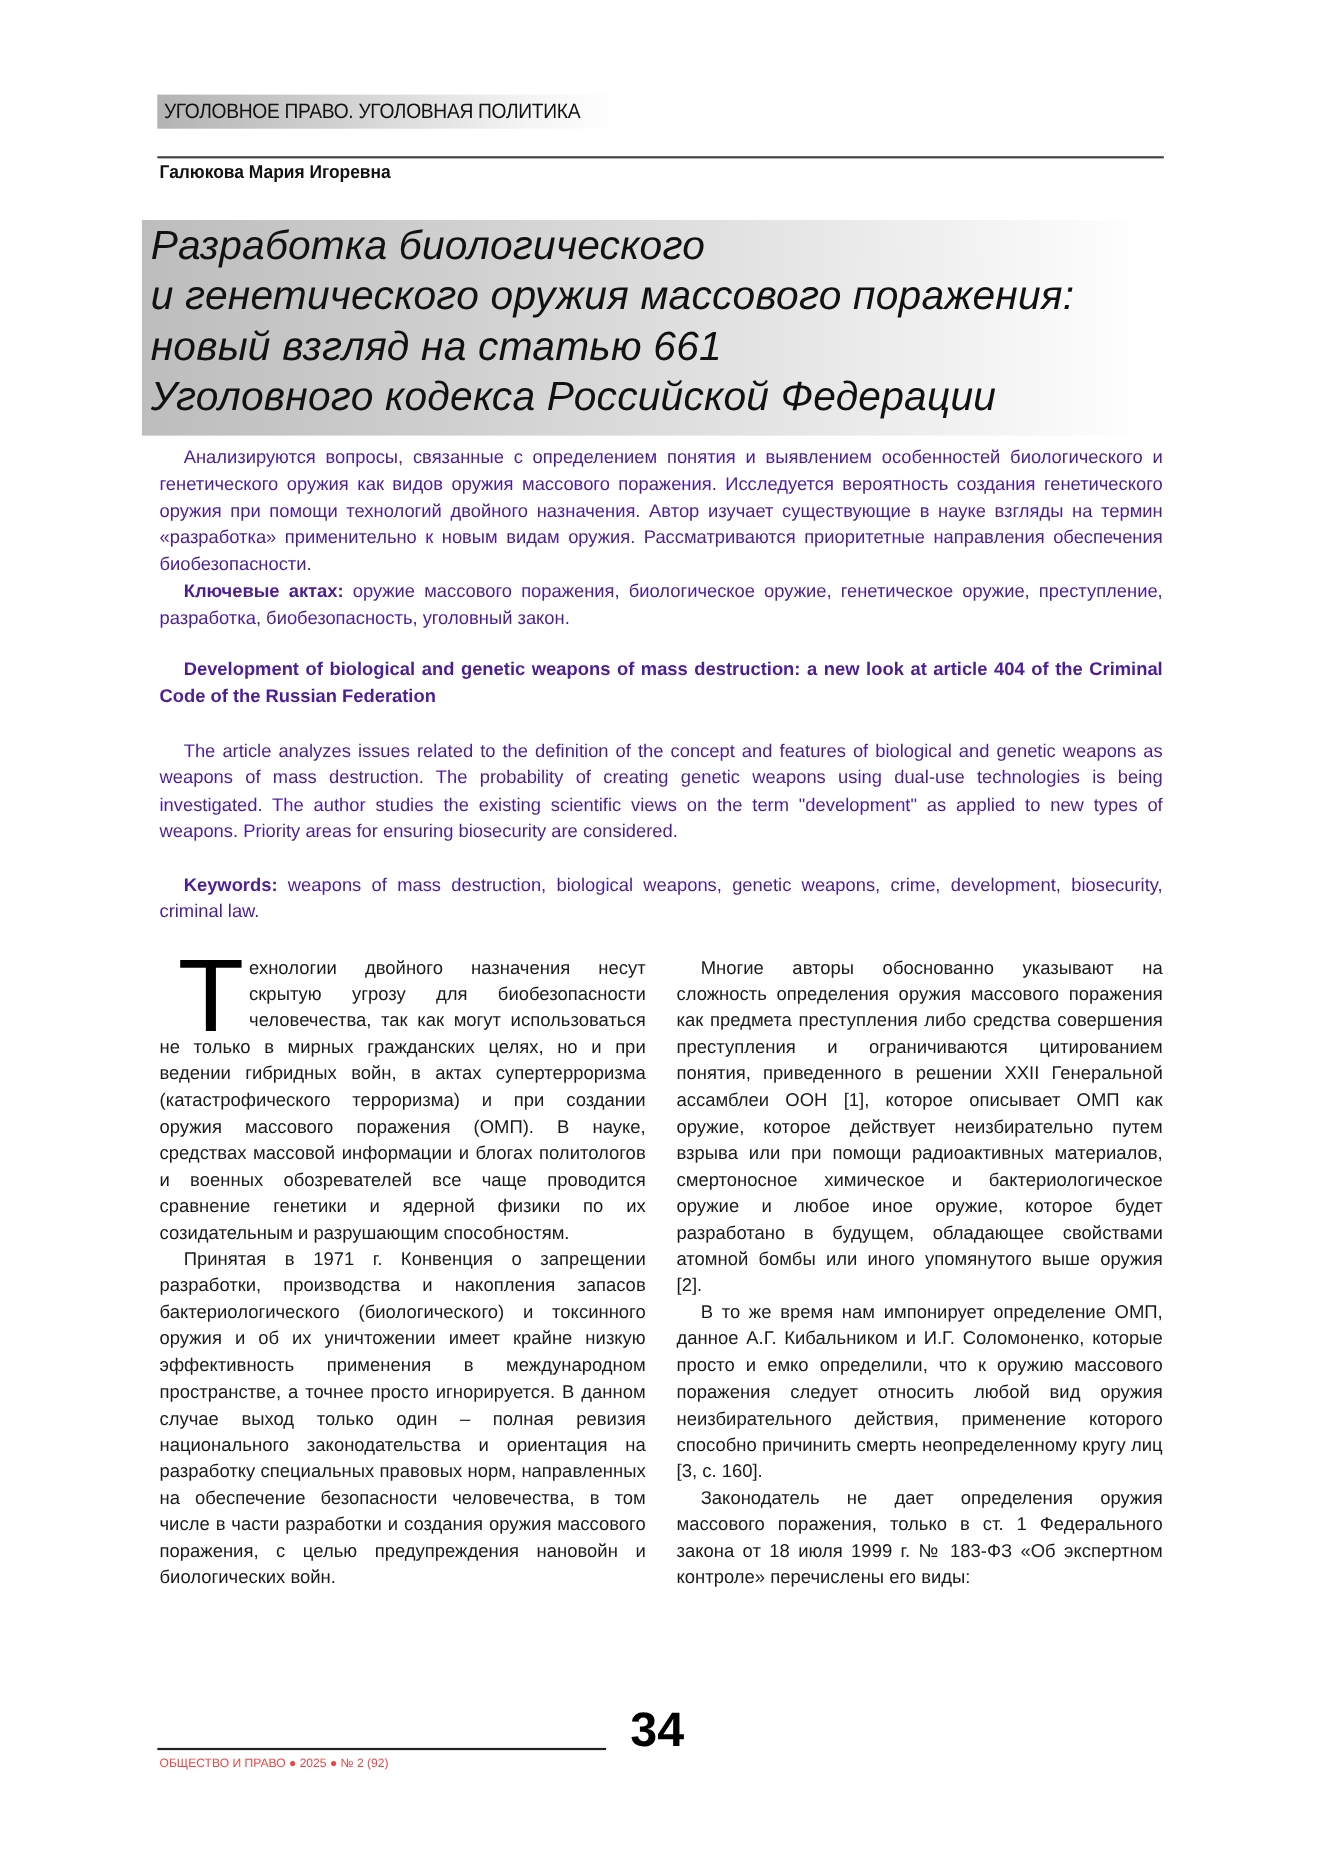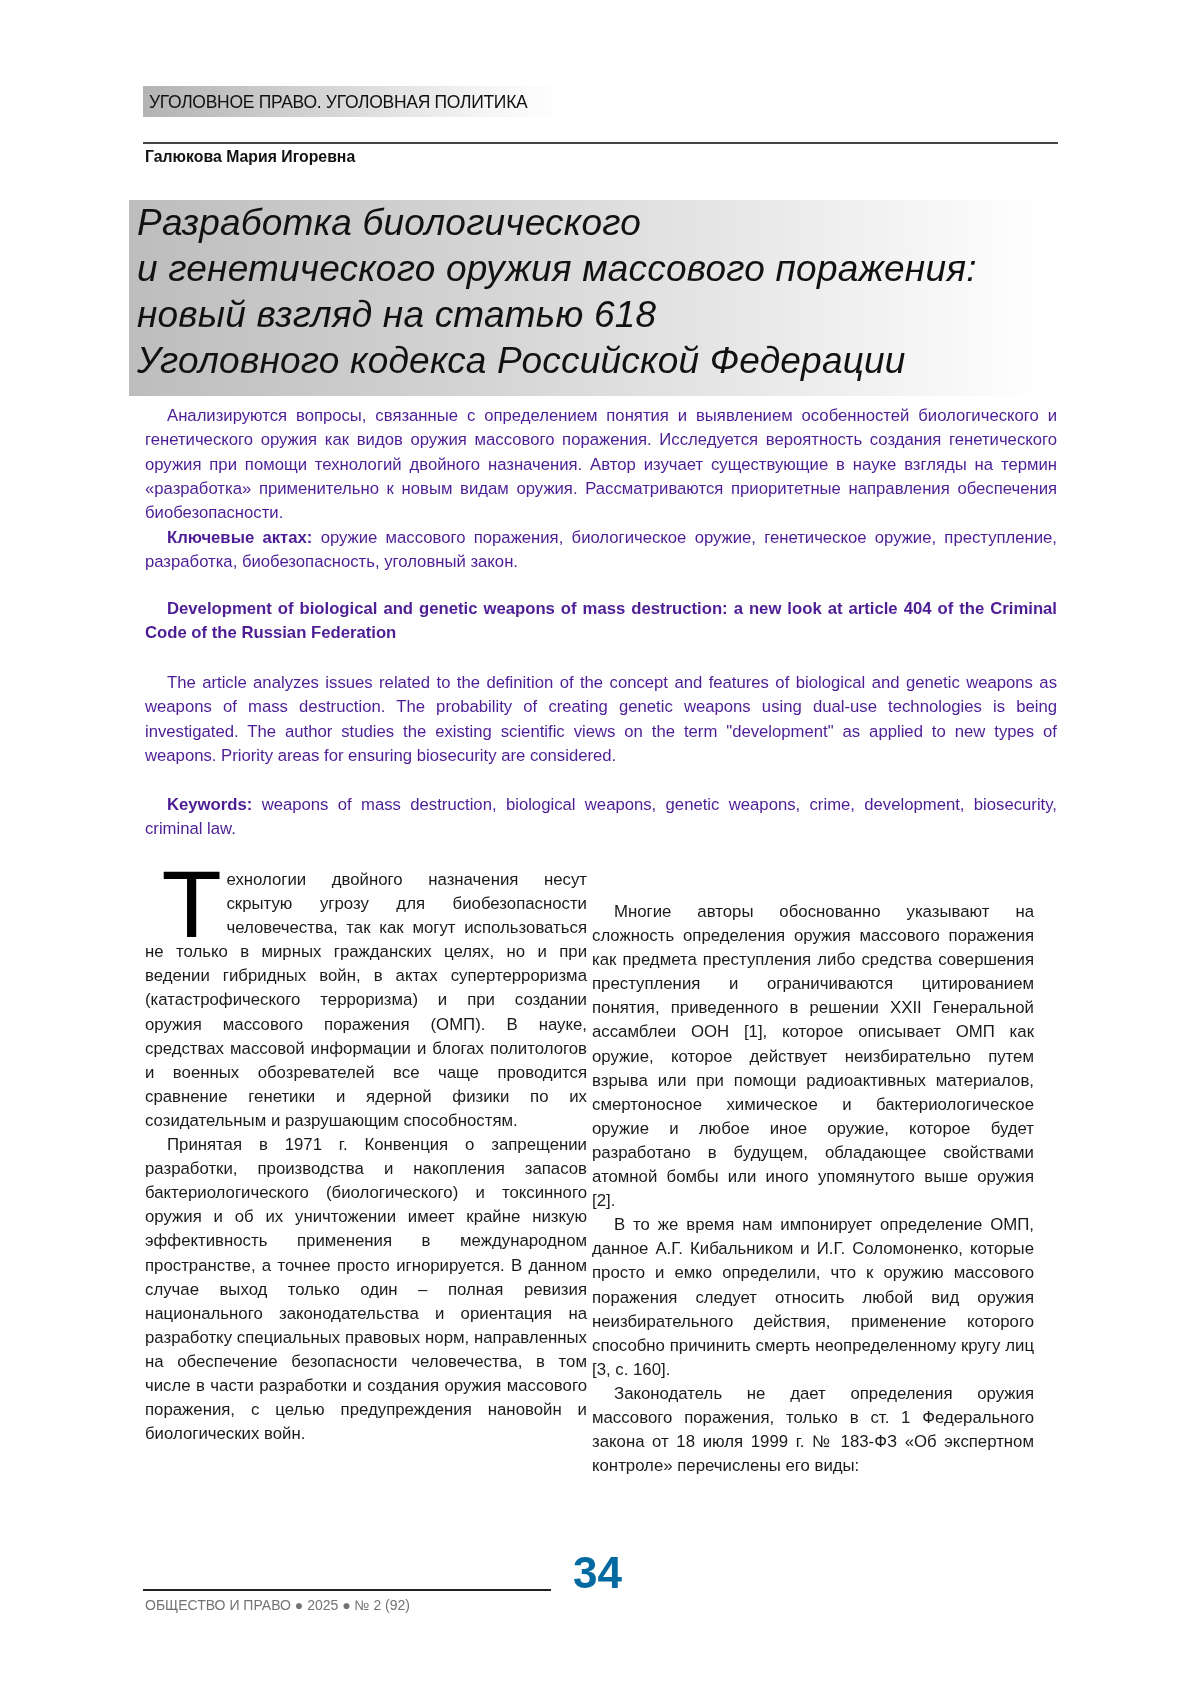--- a/index.html
+++ b/index.html
@@ -53,57 +53,57 @@
     .keywords-ru { top: 526px; }
     .en-title { top: 597px; font-weight: bold; }
     .abstract-en { top: 671px; }
     .keywords-en { top: 793px; }
 
     .col {
       position: absolute; top: 868px; width: 442px;
       font-size: 16.8px; line-height: 24.1px; text-align: justify; color: #1a1a1a;
     }
     .col-left { left: 145px; }
-    .col-right { left: 592px; margin-top: 32px; }
+    .col-right { left: 615px; }
     .col p { margin: 0; text-indent: 22px; }
     .col p.first { text-indent: 0; }
     .dropcap {
       float: left; font-size: 94px; line-height: 70px; font-weight: normal;
       margin: 2px 6px 0 18px; color: #000; font-family: "Liberation Sans", sans-serif;
       transform: scaleX(1.05);
     }
 
     .bottom-rule {
       position: absolute; left: 143px; top: 1589px; width: 408px; height: 2px; background: #222;
     }
     .page-number {
       position: absolute; left: 573px; top: 1548px;
-      font-size: 44px; font-weight: bold; color: #0369a1;
+      font-size: 44px; font-weight: bold; color: #000000;
     }
     .footer-journal {
       position: absolute; left: 145px; top: 1597px;
-      font-size: 14px; color: #737373; white-space: nowrap;
+      font-size: 11px; color: #ef4444; white-space: nowrap;
     }
   </style>
 </head>
 <body>
 
 <div class="page">
 
   <div class="section-bar">
     <span>УГОЛОВНОЕ ПРАВО. УГОЛОВНАЯ ПОЛИТИКА</span>
   </div>
 
   <div class="top-rule"></div>
   <div class="author">Галюкова Мария Игоревна</div>
 
   <div class="title-box">
     <div class="line l1">Разработка биологического</div>
     <div class="line l2">и генетического оружия массового поражения:</div>
-    <div class="line l3">новый взгляд на статью 618</div>
+    <div class="line l3">новый взгляд на статью 661</div>
     <div class="line l4">Уголовного кодекса Российской Федерации</div>
   </div>
 
   <div class="para abstract-ru">
     <span class="indent"></span><span>Анализируются вопросы, связанные с определением понятия и выявлением особенностей биологического и генетического оружия как видов оружия массового поражения. Исследуется вероятность создания генетического оружия при помощи технологий двойного назначения. Автор изучает существующие в науке взгляды на термин «разработка» применительно к новым видам оружия. Рассматриваются приоритетные направления обеспечения биобезопасности.</span>
   </div>
 
   <div class="para keywords-ru">
     <span class="indent"></span><span class="bold">Ключевые актах:</span><span> оружие массового поражения, биологическое оружие, генетическое оружие, преступление, разработка, биобезопасность, уголовный закон.</span>
   </div>

